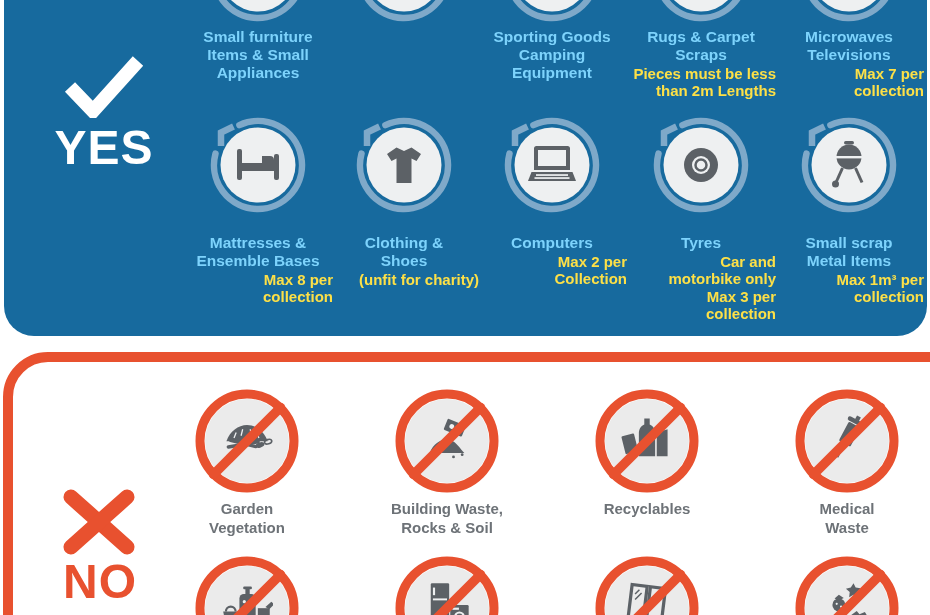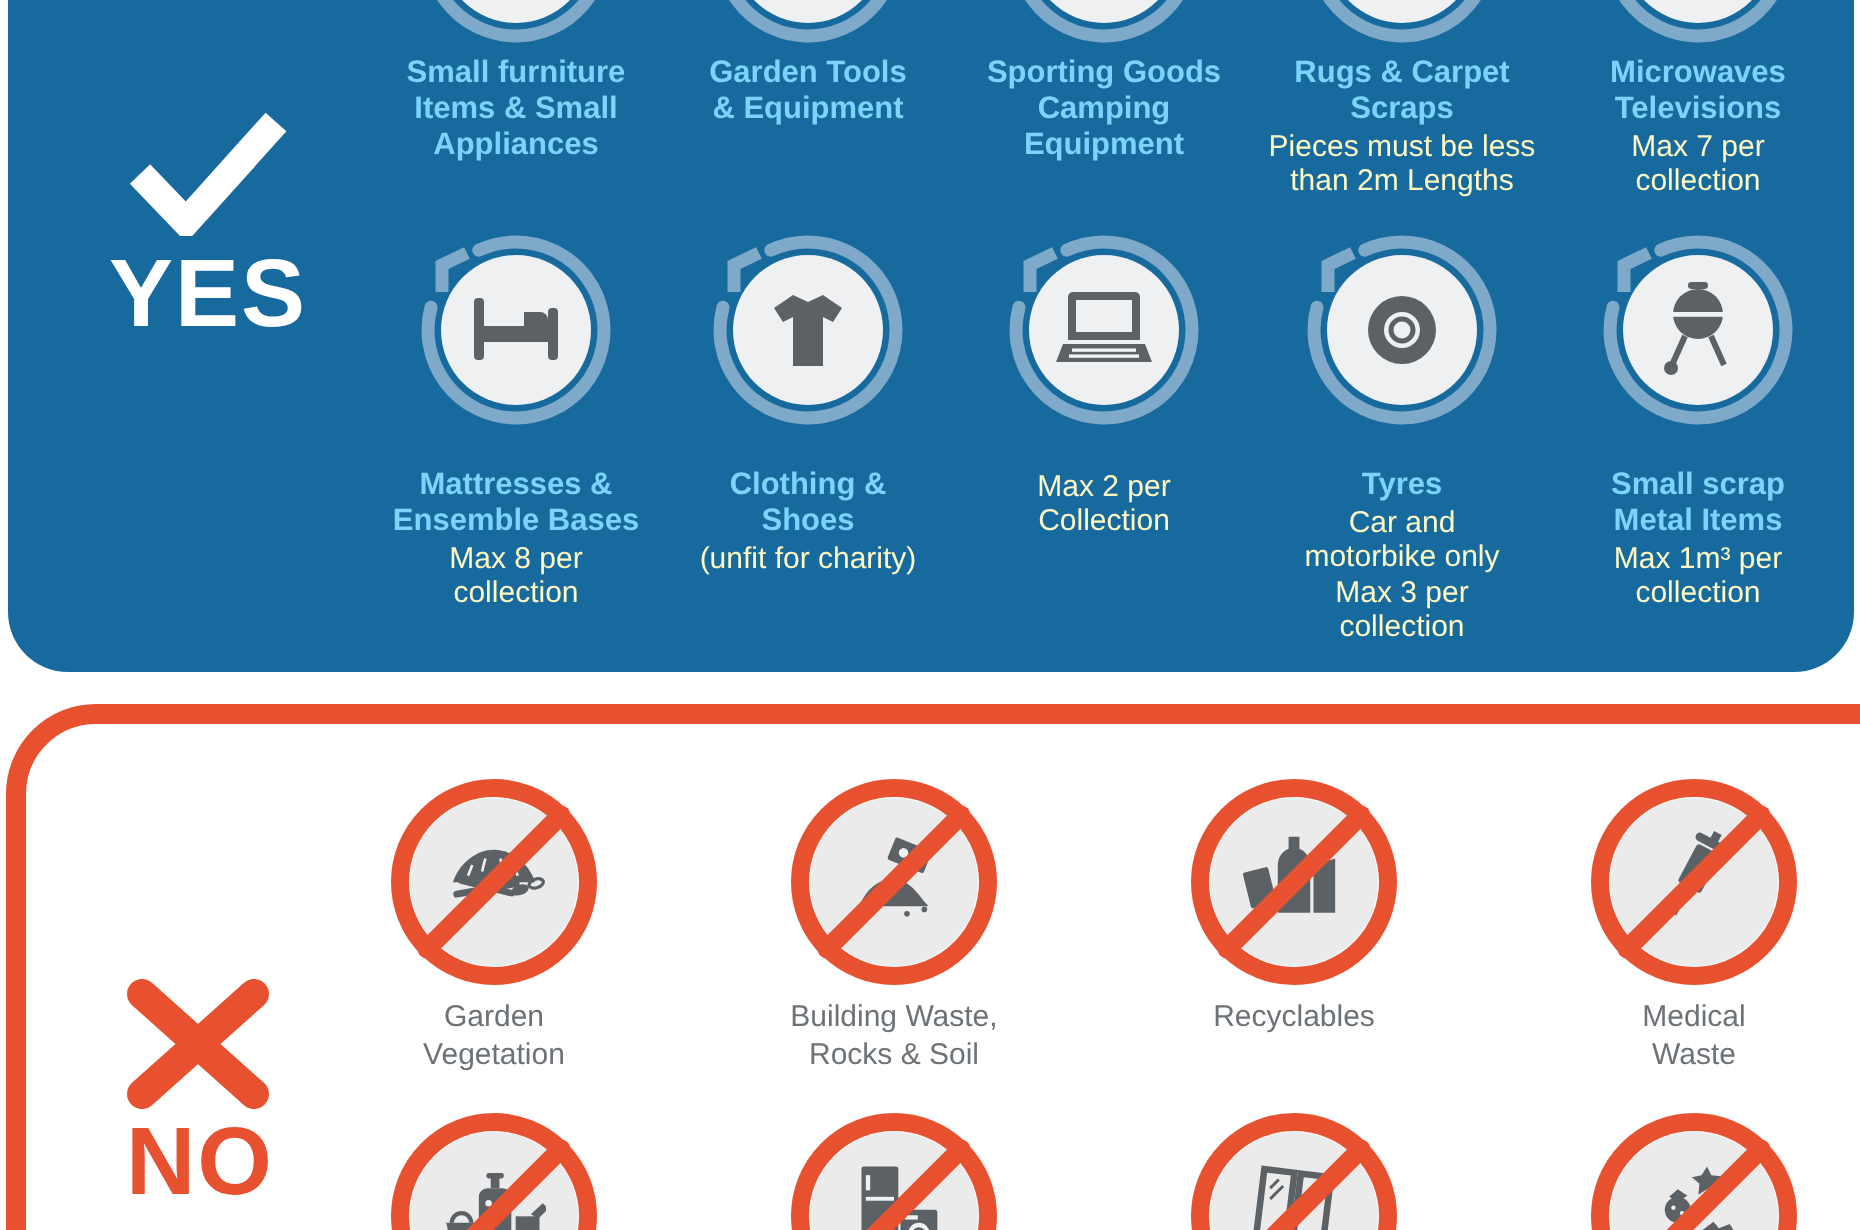--- a/index.html
+++ b/index.html
@@ -8,29 +8,29 @@
 
   
   .yes-panel{position:absolute;left:4px;right:3px;top:0;height:336px;background:#176a9e;border-radius:0 0 30px 30px;}
   .yes-head{position:absolute;left:18px;top:0;width:164px;height:412px;}
   .yes-check{position:absolute;left:42px;top:54px;}
   .yes-word{position:absolute;left:0;top:120px;width:164px;text-align:center;color:#ffffff;font-size:48px;font-weight:700;letter-spacing:1px;}
 
   .badge{position:absolute;}
   .ylabel{position:absolute;width:150px;text-align:center;}
   .item-name{color:#7dd3fc;font-weight:700;font-size:15.5px;line-height:1.16;white-space:pre-line;}
-  .item-sub{color:#fef9c3;font-weight:400;font-size:15px;line-height:1.16;white-space:pre-line;margin-top:1px;}
+  .item-sub{color:#fde047;font-weight:700;font-size:15px;line-height:1.16;white-space:pre-line;margin-top:1px;text-align:right;}
 
   
   .no-box{position:absolute;left:3px;top:352px;width:990px;height:420px;border:10px solid #e8512f;border-radius:45px;background:transparent;}
   .no-head{position:absolute;left:18px;top:352px;width:164px;height:208px;}
   .no-x{position:absolute;left:44px;top:136px;}
   .no-word{position:absolute;left:0;top:202px;width:164px;text-align:center;color:#e8512f;font-size:48px;font-weight:700;letter-spacing:1px;}
   .nlabel{position:absolute;width:200px;text-align:center;}
-  .no-name{color:#6d7277;font-weight:400;font-size:15px;line-height:1.25;white-space:pre-line;text-align:center;}
+  .no-name{color:#6d7277;font-weight:700;font-size:15px;line-height:1.25;white-space:pre-line;text-align:center;}
 </style>
 </head>
 <body>
 
 <div class="stage">
 
   <svg width="0" height="0" style="position:absolute" aria-hidden="true">
     <defs>
       <symbol id="yes-bg" viewBox="0 0 96 96">
           <circle cx="48" cy="48" r="37.5" fill="#eef0f1"></circle>
@@ -214,25 +214,20 @@
         <use href="#yes-bg"></use>
         <use href="#yes-frame"></use>
       </svg>
 
     <div class="ylabel" style="left:179px;top:28px">
       <div class="item-name">Small furniture
 Items &amp; Small
 Appliances</div>
       <div class="item-sub"></div>
     </div>
-    <div class="ylabel" style="left:325px;top:28px">
-      <div class="item-name">Garden Tools
-&amp; Equipment</div>
-      <div class="item-sub"></div>
-    </div>
     <div class="ylabel" style="left:473px;top:28px">
       <div class="item-name">Sporting Goods
 Camping
 Equipment</div>
       <div class="item-sub"></div>
     </div>
     <div class="ylabel" style="left:622px;top:28px">
       <div class="item-name">Rugs &amp; Carpet
 Scraps</div>
       <div class="item-sub">Pieces must be less
@@ -276,20 +271,21 @@
 Ensemble Bases</div>
       <div class="item-sub">Max 8 per
 collection</div>
     </div>
     <div class="ylabel" style="left:325px;top:234px">
       <div class="item-name">Clothing &amp;
 Shoes</div>
       <div class="item-sub">(unfit for charity)</div>
     </div>
     <div class="ylabel" style="left:473px;top:234px">
+      <div class="item-name">Computers</div>
       <div class="item-sub">Max 2 per
 Collection</div>
     </div>
     <div class="ylabel" style="left:622px;top:234px">
       <div class="item-name">Tyres</div>
       <div class="item-sub">Car and
 motorbike only
 Max 3 per
 collection</div>
     </div>

